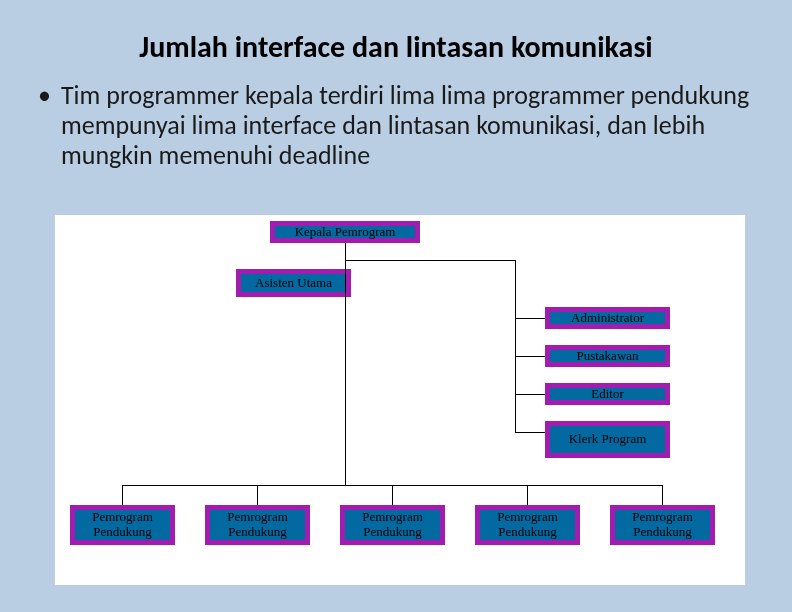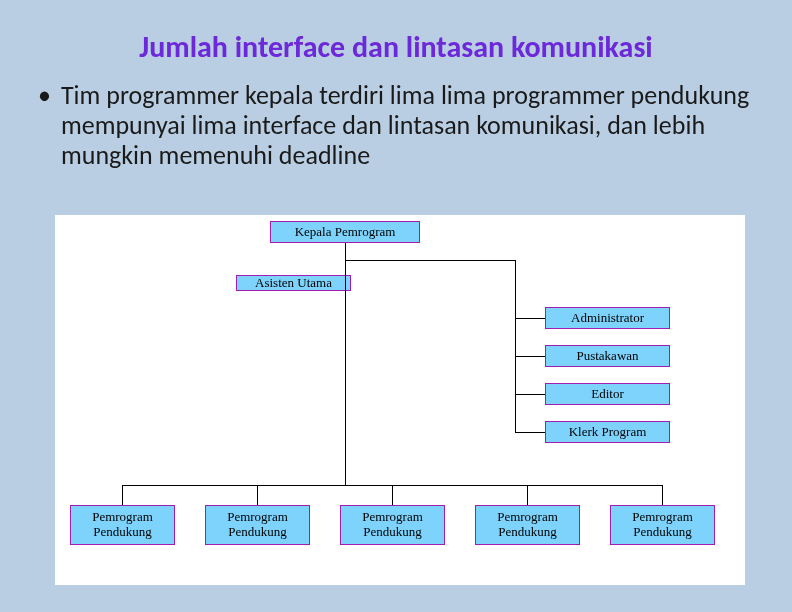--- a/index.html
+++ b/index.html
@@ -8,21 +8,21 @@
     height: 612px;
     background: #b9cee3;
     font-family: Calibri, Arial, sans-serif;
     position: relative;
     overflow: hidden;
   }
   .title {
     text-align: center;
     font-size: 30px;
     font-weight: bold;
-    color: #6d28d9;
+    color: #000000;
     padding-top: 28px;
     padding-bottom: 10px;
   }
   .bullet-block {
     padding: 6px 38px 0 38px;
     font-size: 26px;
     color: #1a1a1a;
     line-height: 1.15;
   }
   .bullet-block .bullet {
@@ -35,22 +35,22 @@
   .diagram-area {
     position: absolute;
     left: 55px;
     top: 215px;
     width: 690px;
     height: 370px;
     background: #ffffff;
   }
   .node {
     position: absolute;
-    border: 1px solid #a21caf;
-    background: #7dd3fc;
+    border: 5px solid #a21caf;
+    background: #0369a1;
     font-family: "Times New Roman", serif;
     font-size: 13px;
     text-align: center;
     display: flex;
     align-items: center;
     justify-content: center;
     padding: 2px 6px;
     white-space: pre-line;
     line-height: 1.15;
   }
@@ -72,26 +72,26 @@
     <div>
       <span class="bold">Tim programmer  kepala</span><span> terdiri lima lima programmer pendukung mempunyai lima interface dan lintasan komunikasi, dan lebih mungkin memenuhi deadline</span>
     </div>
   </div>
 </div>
 
 <div class="diagram-area">
 
   <div class="node" style="left:215px; top:6px; width:150px; height:22px;">Kepala Pemrogram</div>
 
-  <div class="node" style="left:181px; top:60px; width:115px; height:16px;">Asisten Utama</div>
+  <div class="node" style="left:181px; top:54px; width:115px; height:28px;">Asisten Utama</div>
 
   <div class="node" style="left:490px; top:92px; width:125px; height:22px;text-align:center;">Administrator</div>
   <div class="node" style="left:490px; top:130px; width:125px; height:22px;text-align:center;">Pustakawan</div>
   <div class="node" style="left:490px; top:168px; width:125px; height:22px;">Editor</div>
-  <div class="node" style="left:490px; top:206px; width:125px; height:22px;">Klerk Program</div>
+  <div class="node" style="left:490px; top:206px; width:125px; height:37px;">Klerk Program</div>
 
   <div class="node" style="left:15px;  top:290px; width:105px; height:40px;">Pemrogram
 Pendukung</div>
   <div class="node" style="left:150px; top:290px; width:105px; height:40px;">Pemrogram
 Pendukung</div>
   <div class="node" style="left:285px; top:290px; width:105px; height:40px;">Pemrogram
 Pendukung</div>
   <div class="node" style="left:420px; top:290px; width:105px; height:40px;">Pemrogram
 Pendukung</div>
   <div class="node" style="left:555px; top:290px; width:105px; height:40px;">Pemrogram

